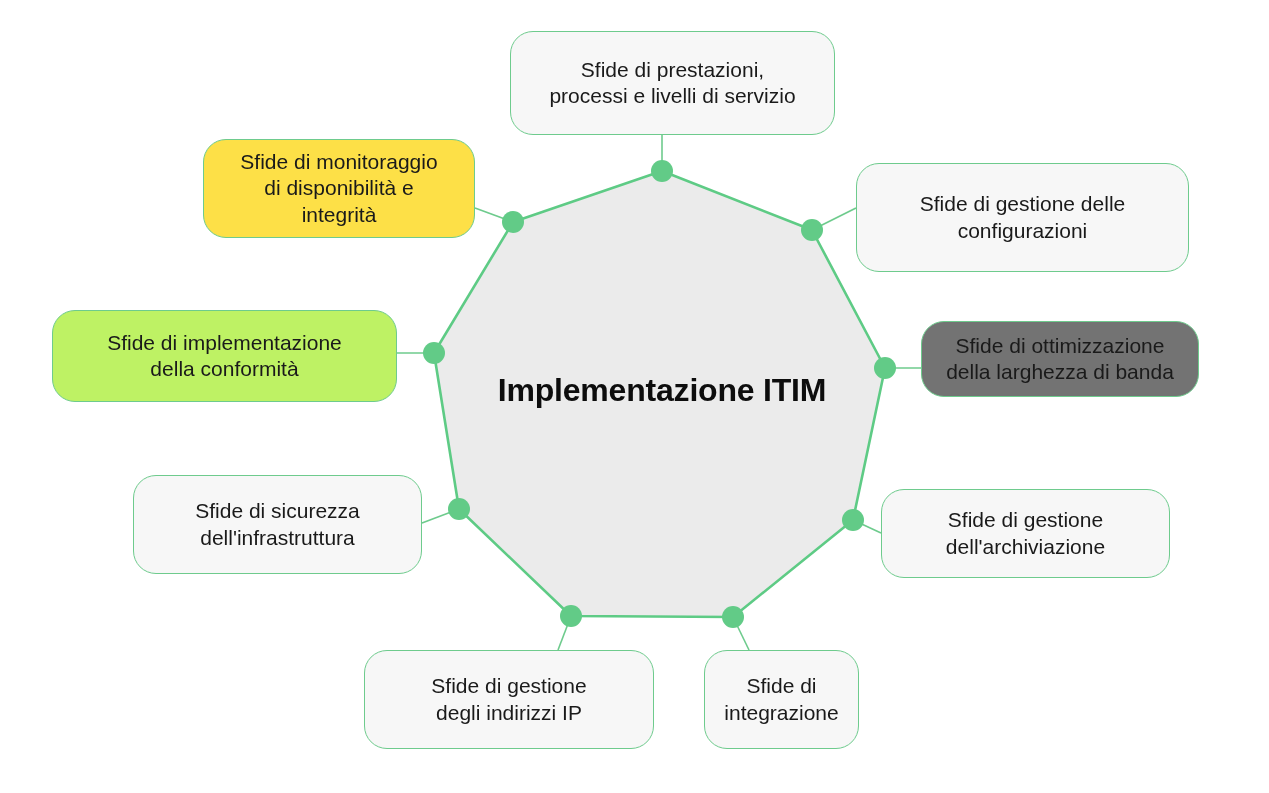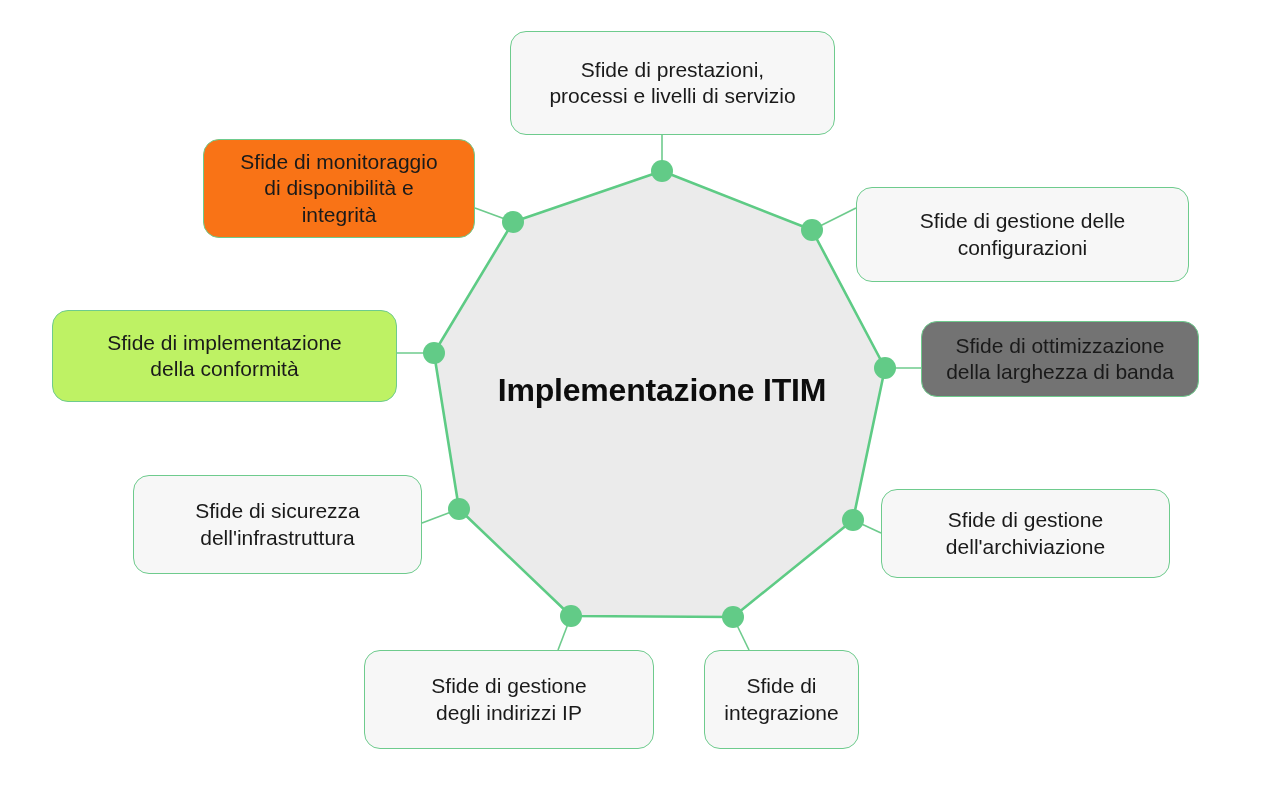--- a/index.html
+++ b/index.html
@@ -24,21 +24,21 @@
     left: 0;
     top: 0;
     width: 1269px;
     height: 793px;
   }
   .node-box {
     position: absolute;
     box-sizing: border-box;
     background: #f7f7f7;
     border: 1.4px solid #6ecb8d;
-    border-radius: 16px;
+    border-radius: 23px;
     display: flex;
     align-items: center;
     justify-content: center;
     text-align: center;
     color: #1a1a1a;
     font-size: 21px;
     line-height: 1.24;
     font-family: "Liberation Sans", sans-serif;
     white-space: pre-line;
     padding: 4px 10px;
@@ -85,32 +85,32 @@
         <circle cx="434" cy="353" r="11" fill="#62cb87"></circle>
         <circle cx="513" cy="222" r="11" fill="#62cb87"></circle>
       </g>
   </svg>
 
   <div id="center-title">Implementazione ITIM</div>
 
   <div id="boxes">
       <div class="node-box" style="left: 510px; top: 31px; width: 325px; height: 104px; background: rgb(247, 247, 247); border-color: rgb(110, 203, 141);"><span>Sfide di prestazioni,
 processi e livelli di servizio</span></div>
-      <div class="node-box" style="left: 856px; top: 163px; width: 333px; height: 95px; background: rgb(247, 247, 247); border-color: rgb(110, 203, 141); margin-top: 24px;"><span>Sfide di gestione delle
+      <div class="node-box" style="left: 856px; top: 163px; width: 333px; height: 109px; background: rgb(247, 247, 247); border-color: rgb(110, 203, 141);"><span>Sfide di gestione delle
 configurazioni</span></div>
       <div class="node-box" style="left: 921px; top: 321px; width: 278px; height: 76px; background: #737373; border-color: rgb(110, 203, 141);"><span>Sfide di ottimizzazione
 della larghezza di banda</span></div>
       <div class="node-box" style="left: 881px; top: 489px; width: 289px; height: 89px; background: rgb(247, 247, 247); border-color: rgb(110, 203, 141);"><span>Sfide di gestione
 dell'archiviazione</span></div>
       <div class="node-box" style="left: 704px; top: 650px; width: 155px; height: 99px; background: rgb(247, 247, 247); border-color: rgb(110, 203, 141); align-items: center;"><span>Sfide di
 integrazione</span></div>
       <div class="node-box" style="left: 364px; top: 650px; width: 290px; height: 99px; background: rgb(247, 247, 247); border-color: rgb(110, 203, 141);"><span>Sfide di gestione
 degli indirizzi IP</span></div>
       <div class="node-box" style="left: 133px; top: 475px; width: 289px; height: 99px; background: rgb(247, 247, 247); border-color: rgb(110, 203, 141);"><span>Sfide di sicurezza
 dell'infrastruttura</span></div>
       <div class="node-box" style="left: 52px; top: 310px; width: 345px; height: 92px; background: #bef264; border-color: rgb(110, 203, 141);"><span>Sfide di implementazione
 della conformità</span></div>
-      <div class="node-box" style="left: 203px; top: 139px; width: 272px; height: 99px; background: #f97316; border-color: rgb(110, 203, 141);"><span>Sfide di monitoraggio
+      <div class="node-box" style="left: 203px; top: 139px; width: 272px; height: 99px; background: #fde047; border-color: rgb(110, 203, 141);"><span>Sfide di monitoraggio
 di disponibilità e
 integrità</span></div>
     </div>
 
 </div>
 
 </body></html>

